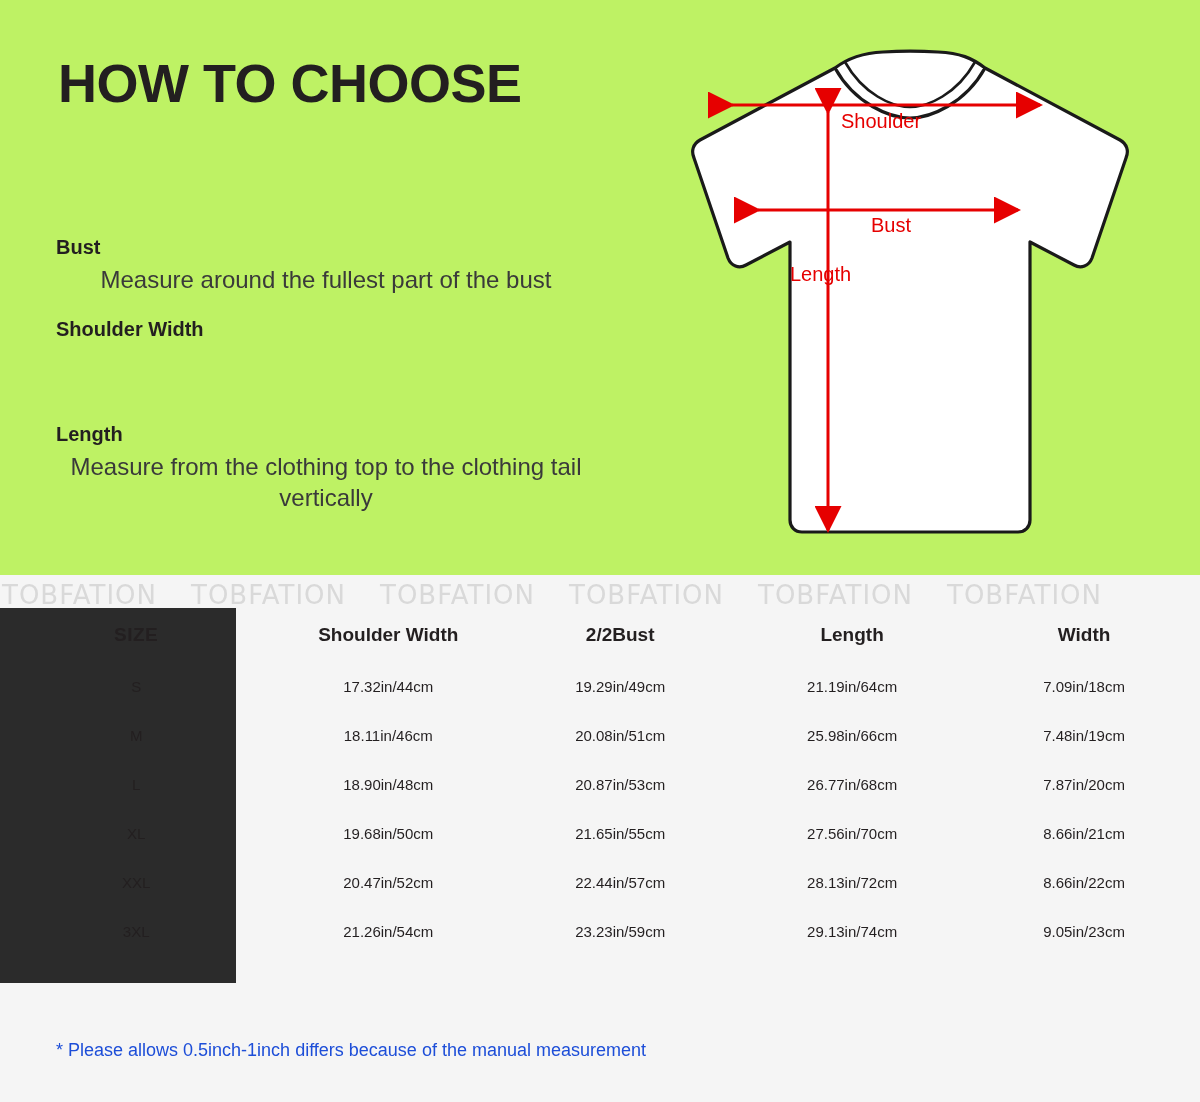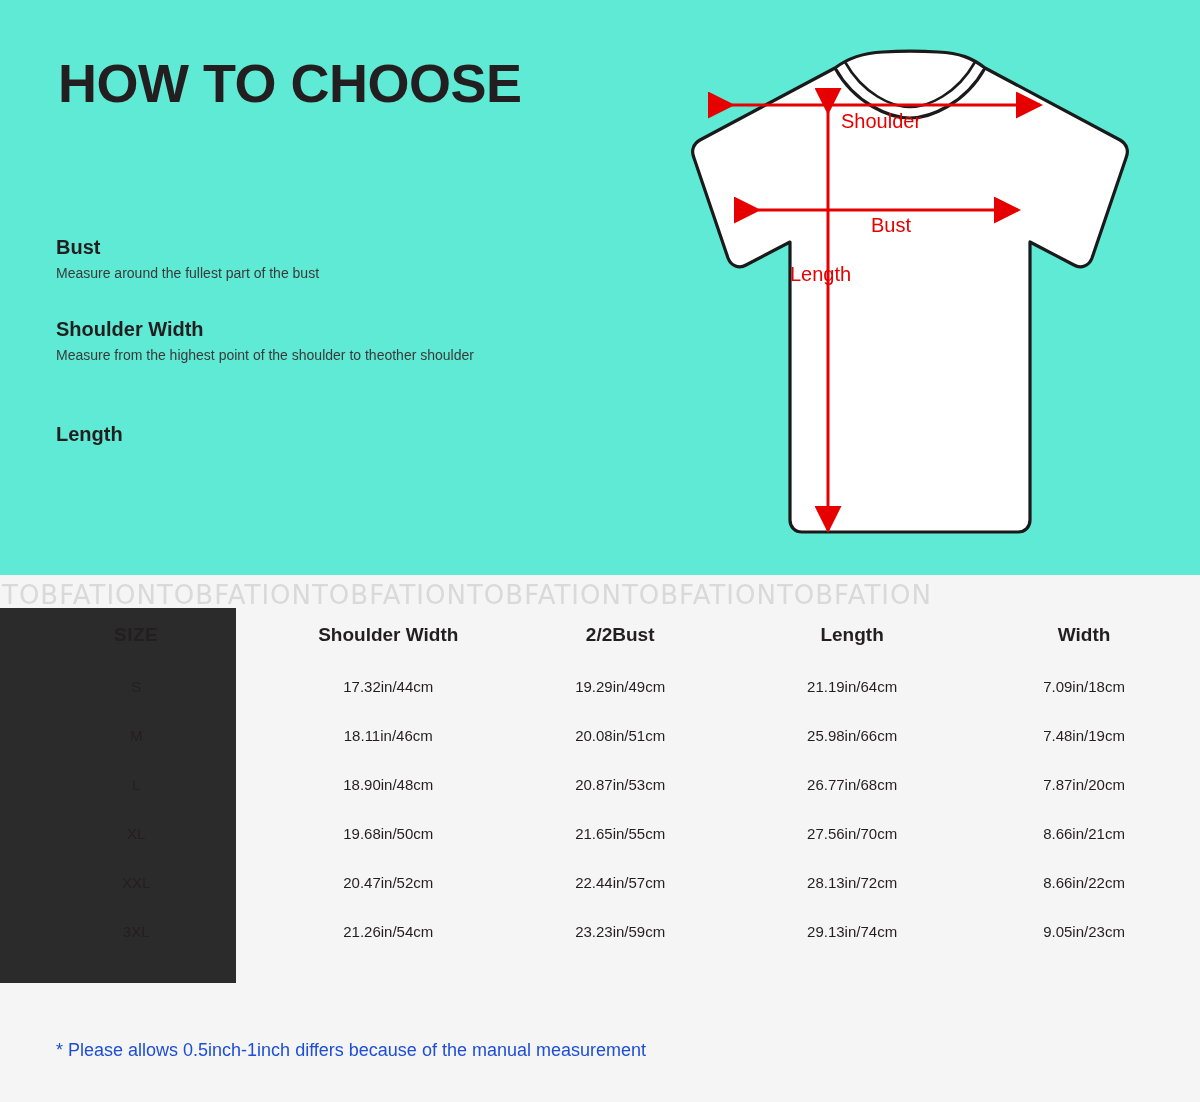--- a/index.html
+++ b/index.html
@@ -14,21 +14,21 @@
     color: #231f20;
     overflow: hidden;
     position: relative;
   }
 
   
   .top-section {
     position: relative;
     width: 1200px;
     height: 575px;
-    background: #5eead4;
+    background: #bef264;
   }
 
   .headline {
     position: absolute;
     left: 58px;
     top: 48px;
     width: 560px;
     font-size: 54px;
     line-height: 1.32;
     font-weight: bold;
@@ -42,24 +42,25 @@
     left: 56px;
     width: 540px;
   }
   .desc-title {
     font-size: 20px;
     font-weight: bold;
     color: #231f20;
     margin-bottom: 6px;
   }
   .desc-text {
-    font-size: 14px;
+    font-size: 24px;
     line-height: 1.28;
     color: #3a3a3a;
     font-weight: normal;
+    text-align: center;
   }
   #desc-bust { top: 236px; }
   #desc-shoulder { top: 318px; }
   #desc-length { top: 423px; }
 
   
   .shirt-area {
     position: absolute;
     left: 600px;
     top: 20px;
@@ -81,20 +82,21 @@
 
   
   .watermark-row {
     position: absolute;
     left: 0;
     top: 570px;
     width: 1104px;
     height: 50px;
     display: flex;
     align-items: center;
+    justify-content: space-between;
     padding: 0 2px;
     box-sizing: border-box;
     pointer-events: none;
   }
   .watermark {
     font-size: 26px;
     letter-spacing: 1px;
     color: #d9d9d9;
     font-family: "DejaVu Sans", sans-serif;
     font-weight: normal;
@@ -166,25 +168,25 @@
     <span class="headline-line">HOW TO CHOOSE</span>
   </div>
 
   <div class="desc-block" id="desc-bust">
     <div class="desc-title">Bust</div>
     <div class="desc-text">Measure around the fullest part of the bust</div>
   </div>
 
   <div class="desc-block" id="desc-shoulder">
     <div class="desc-title">Shoulder Width</div>
-    <div class="desc-text">Measure from the highest point of the shoulder to theother shoulder</div>
   </div>
 
   <div class="desc-block" id="desc-length">
     <div class="desc-title">Length</div>
+    <div class="desc-text">Measure from the clothing top to the clothing tail vertically</div>
   </div>
 
   <div class="shirt-area">
     <svg class="shirt-svg" width="570" height="545" viewBox="0 0 570 545">
 
       <path d="M235 48
                C 248 38, 262 33, 283 32
                C 300 31, 320 31, 338 32
                C 360 33, 372 38, 385 48
                L 520 120

